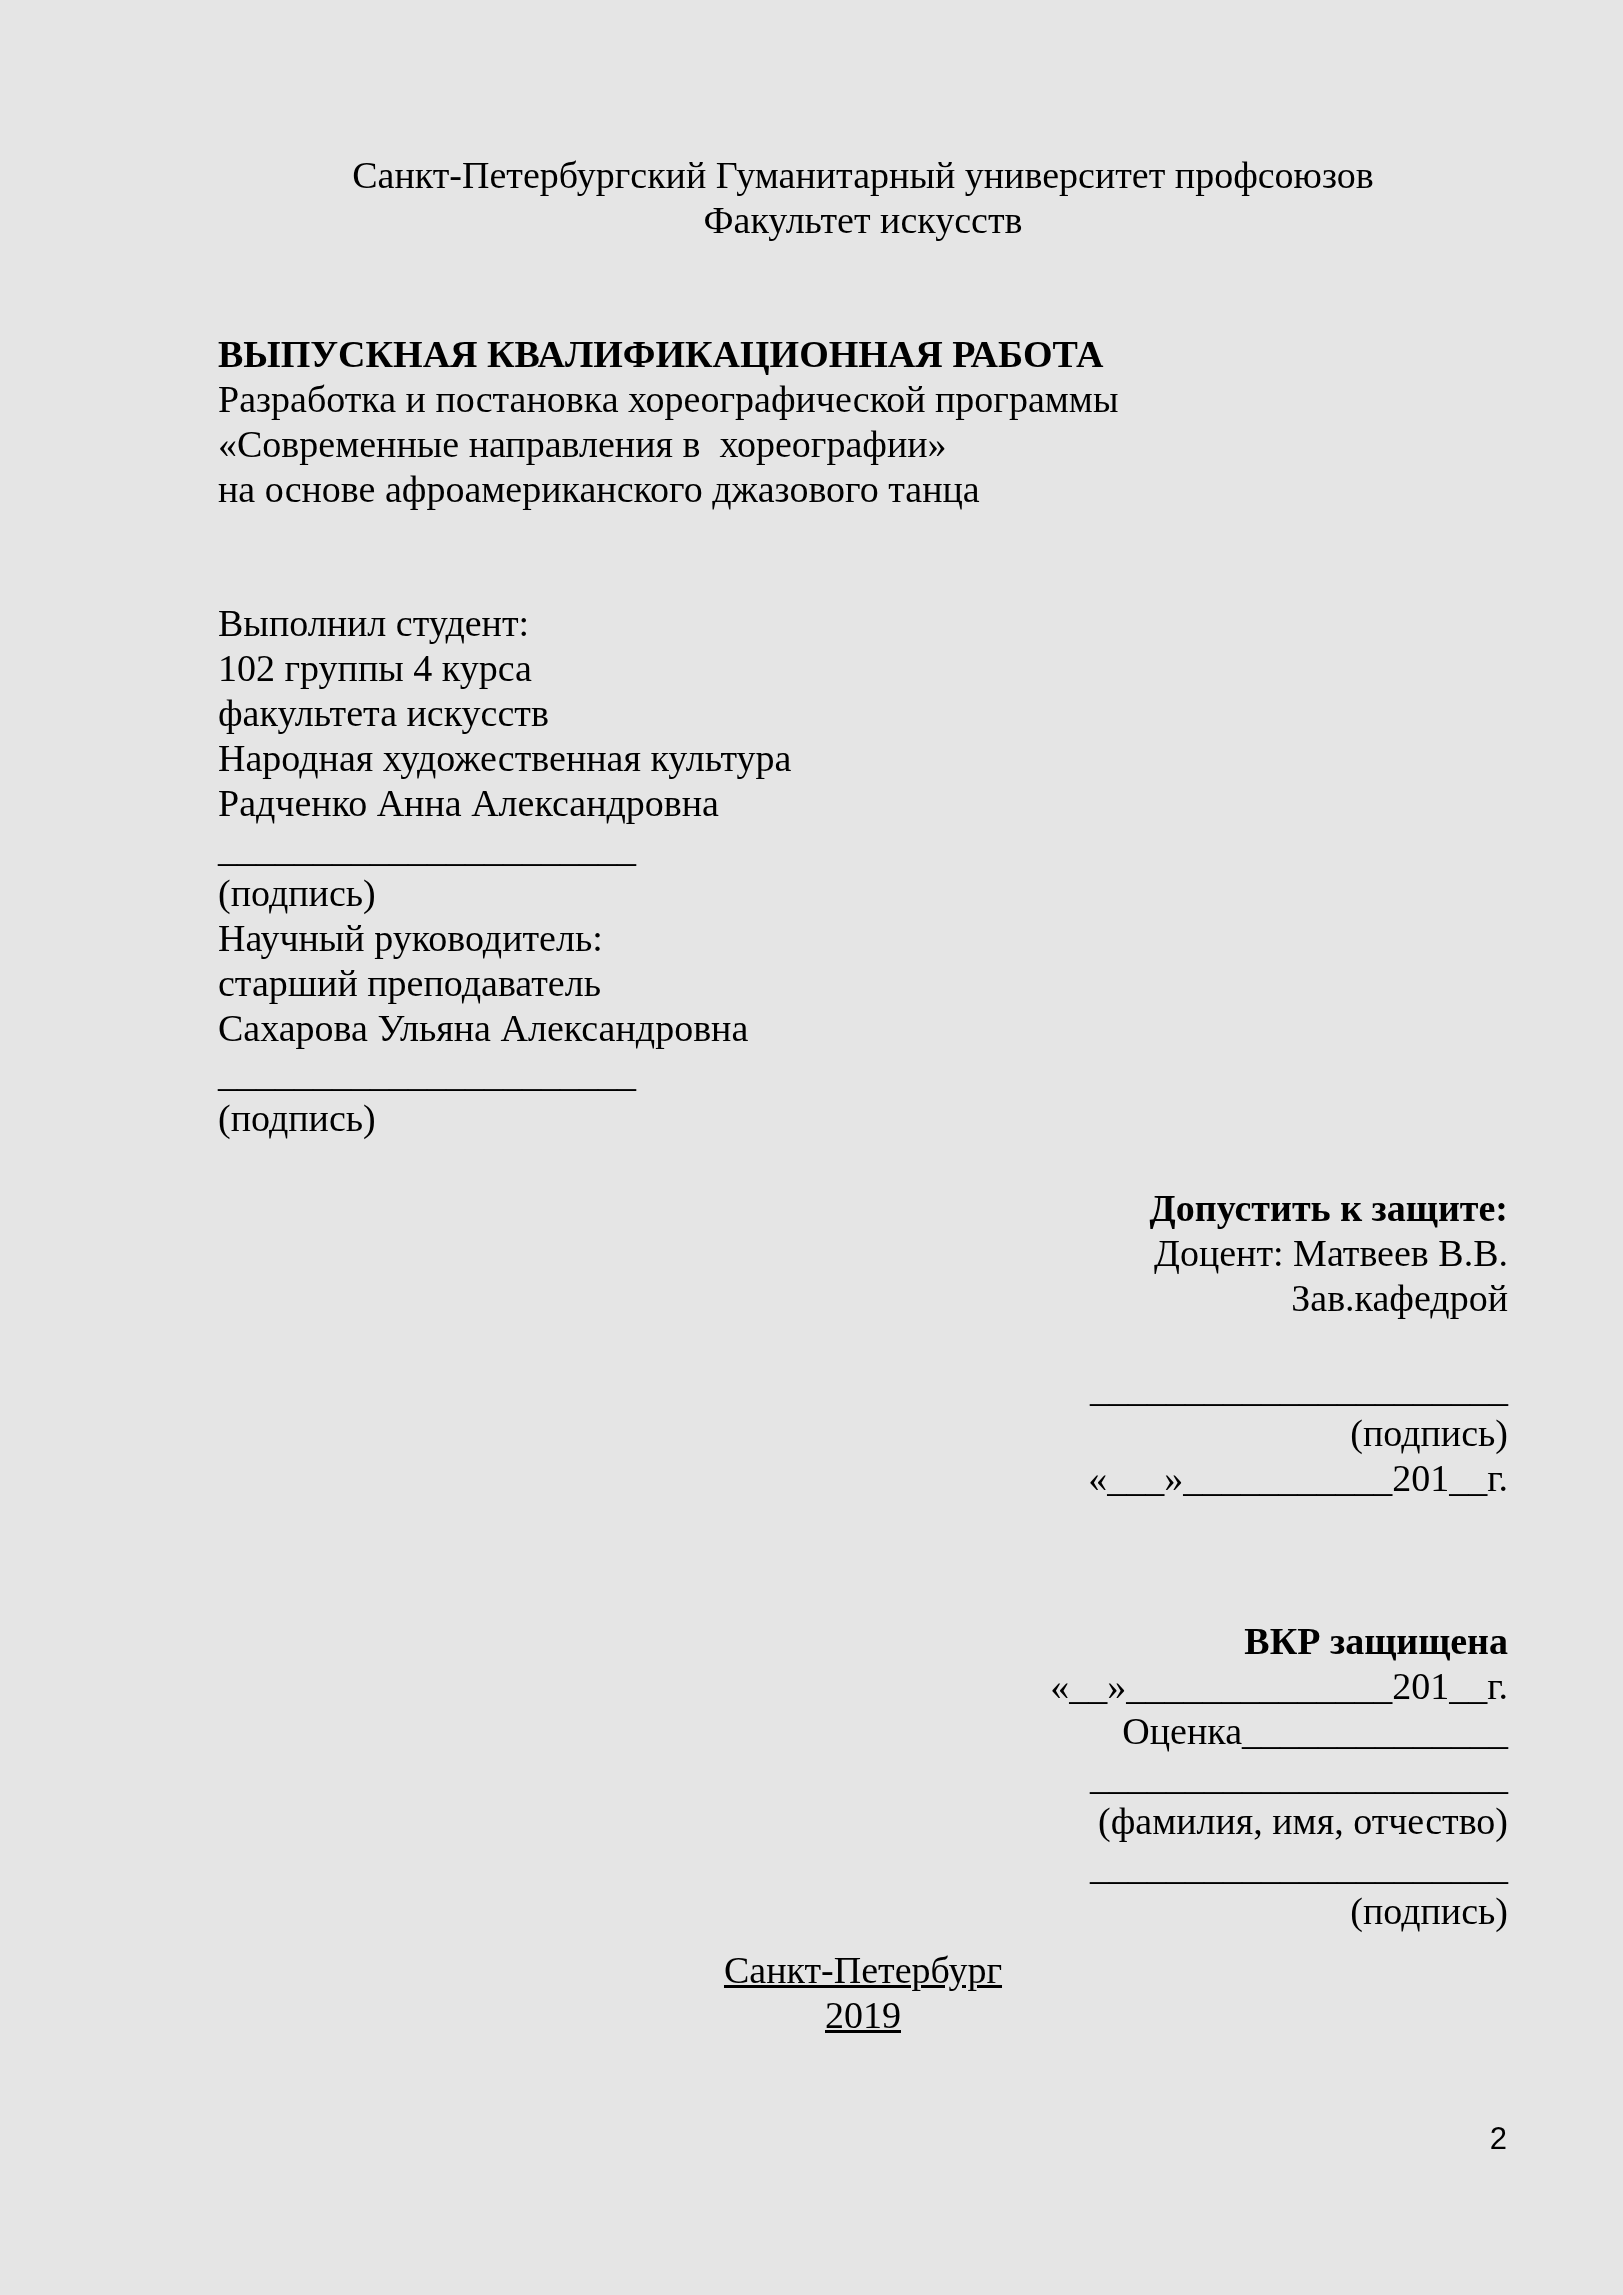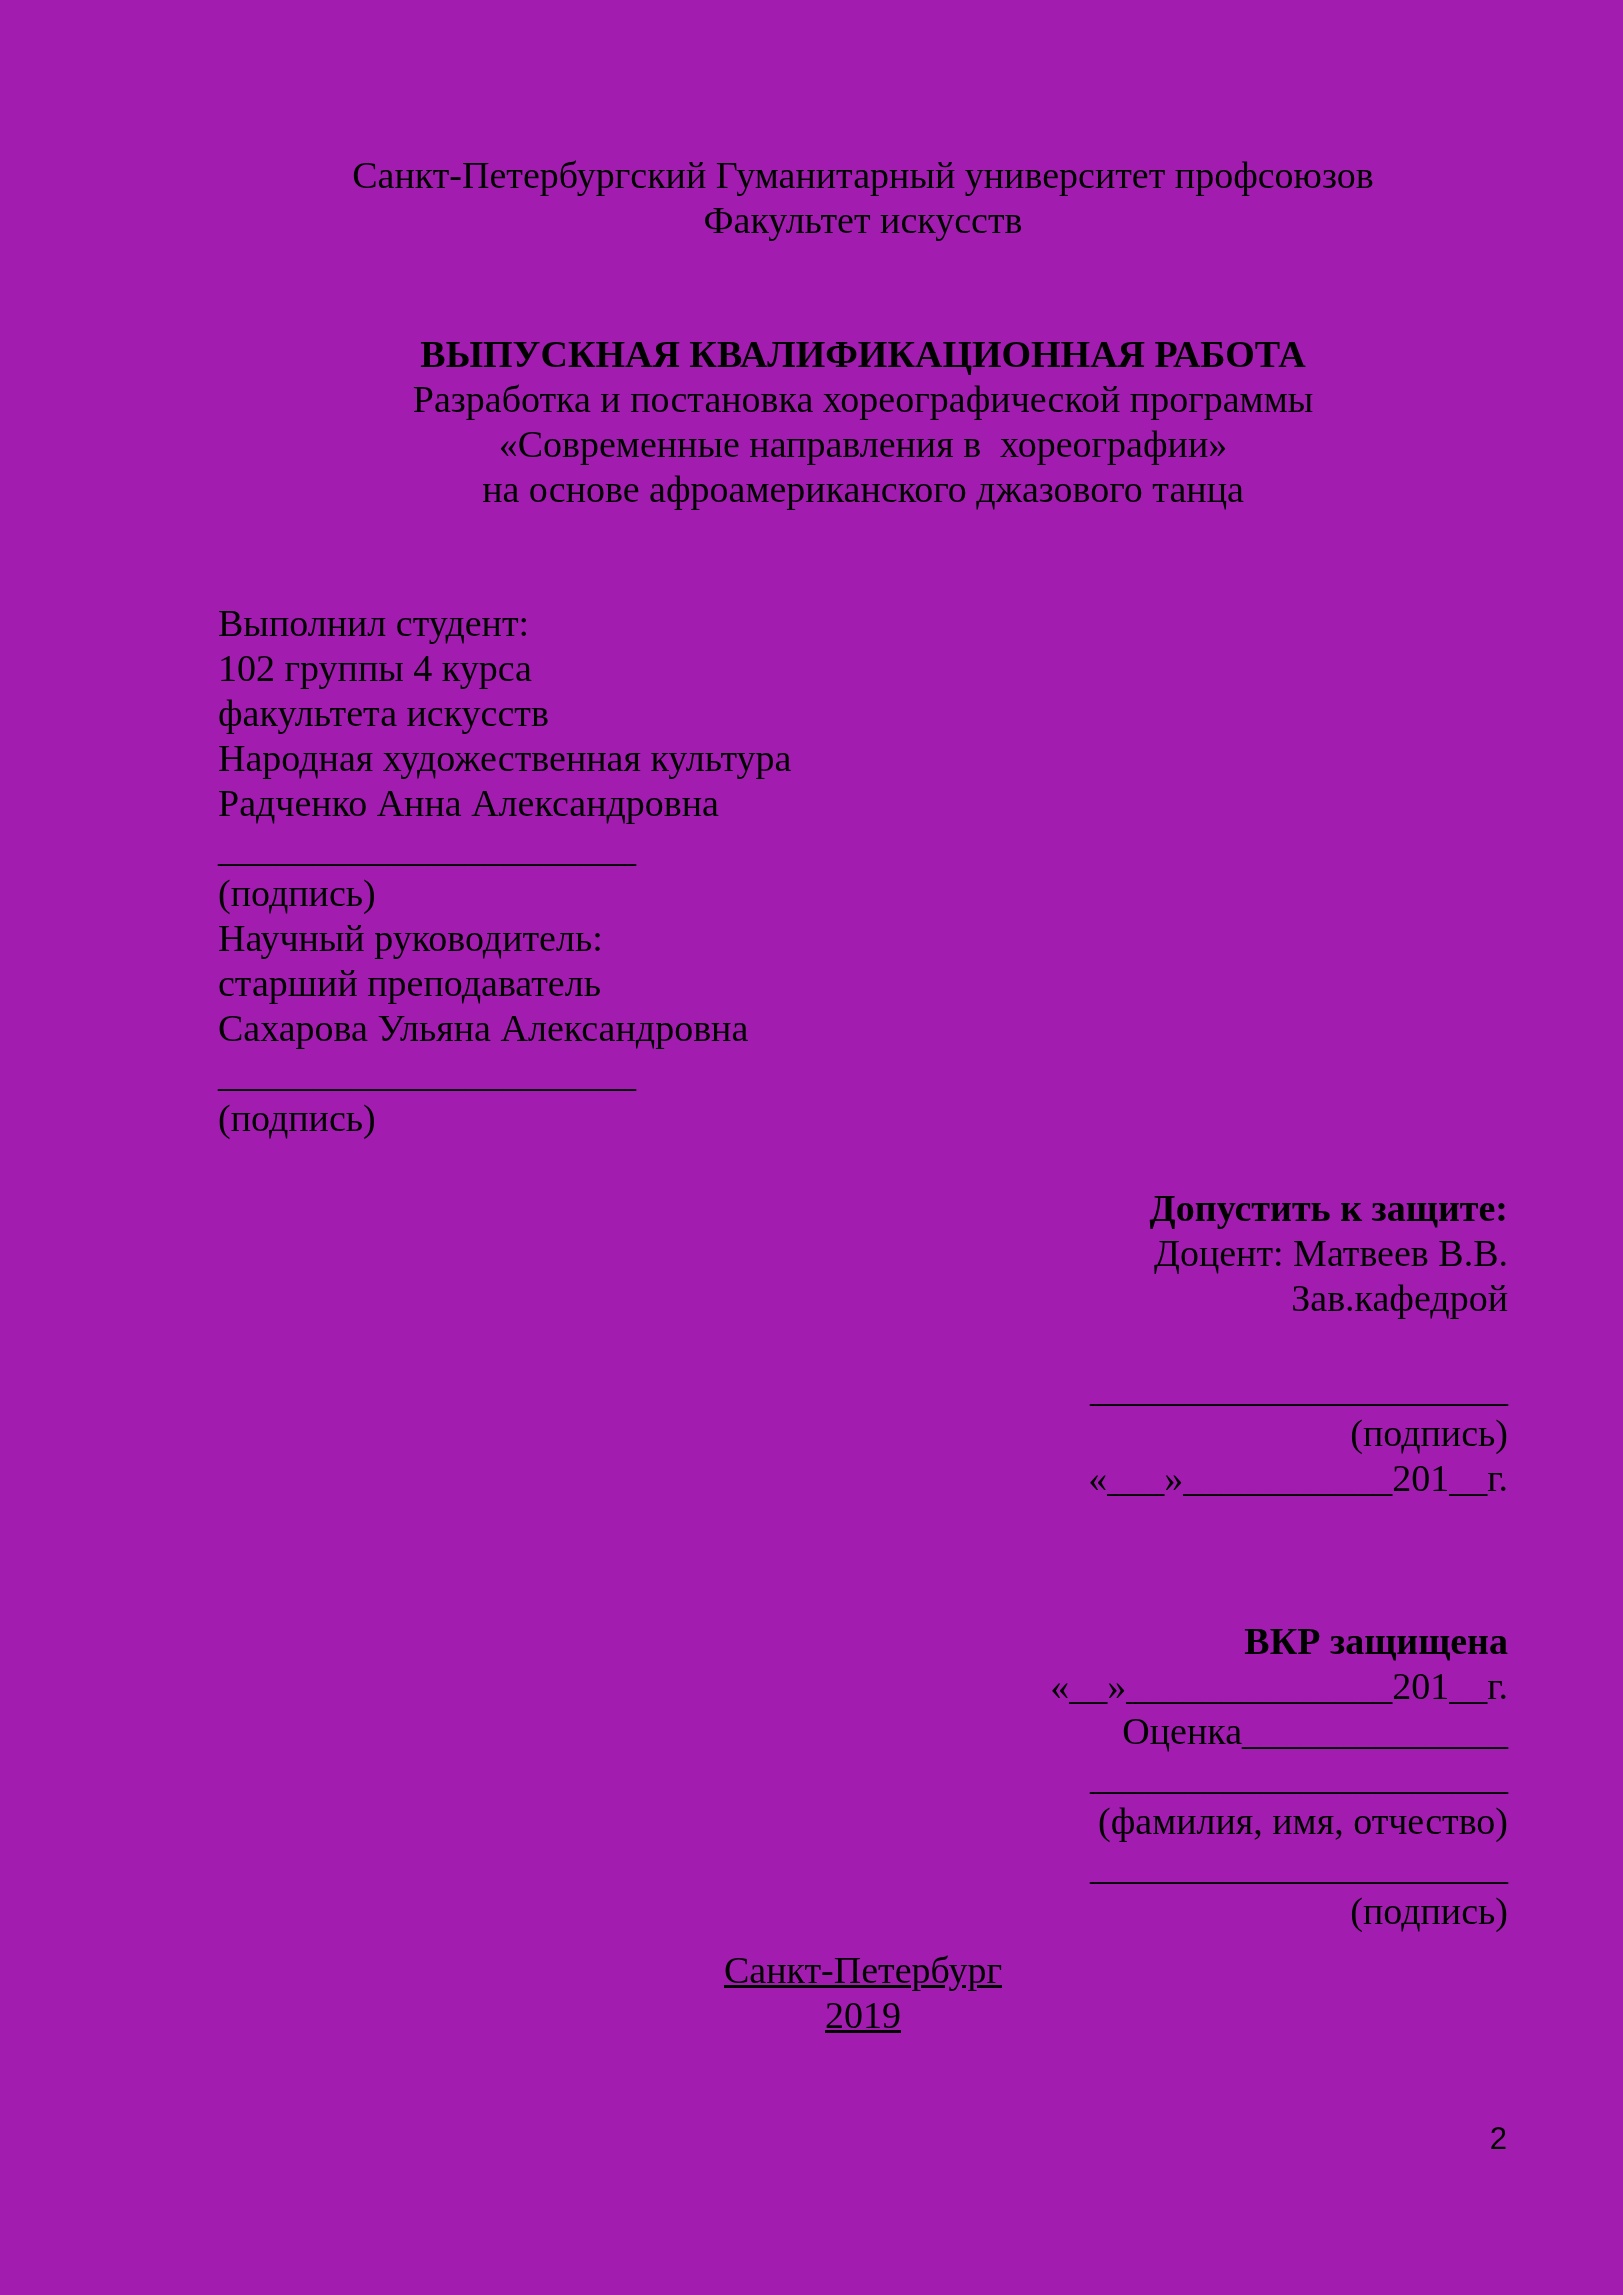--- a/index.html
+++ b/index.html
@@ -4,35 +4,35 @@
 <style>
   html, body {
     margin: 0;
     padding: 0;
     background: #ffffff;
   }
   .page {
     position: relative;
     width: 1623px;
     height: 2295px;
-    background: #a21caf;
+    background: #e5e5e5;
     color: #000000;
     font-family: "Liberation Serif", "DejaVu Serif", serif;
     font-size: 38px;
     line-height: 45px;
     overflow: hidden;
   }
   .content {
     padding: 153px 115px 0 218px; 
   }
   .line {
     white-space: pre-wrap; 
   }
   .header-block { text-align: center; }
-  .title-block  { text-align: center; margin-top: 89px; }
+  .title-block  { text-align: left; margin-top: 89px; }
   .title-heading { font-weight: bold; }
   .student-block { text-align: left; margin-top: 89px; }
   .admit-block   { text-align: right; margin-top: 45px; }
   .admit-heading { font-weight: bold; }
   .defense-block { text-align: right; margin-top: 118px; }
   .defense-heading { font-weight: bold; }
   .chairman-heading { font-weight: bold; }
   .city-block { text-align: center; margin-top: 14px; text-decoration: underline; }
   .blank-line { height: 45px; }
   .page-number {

